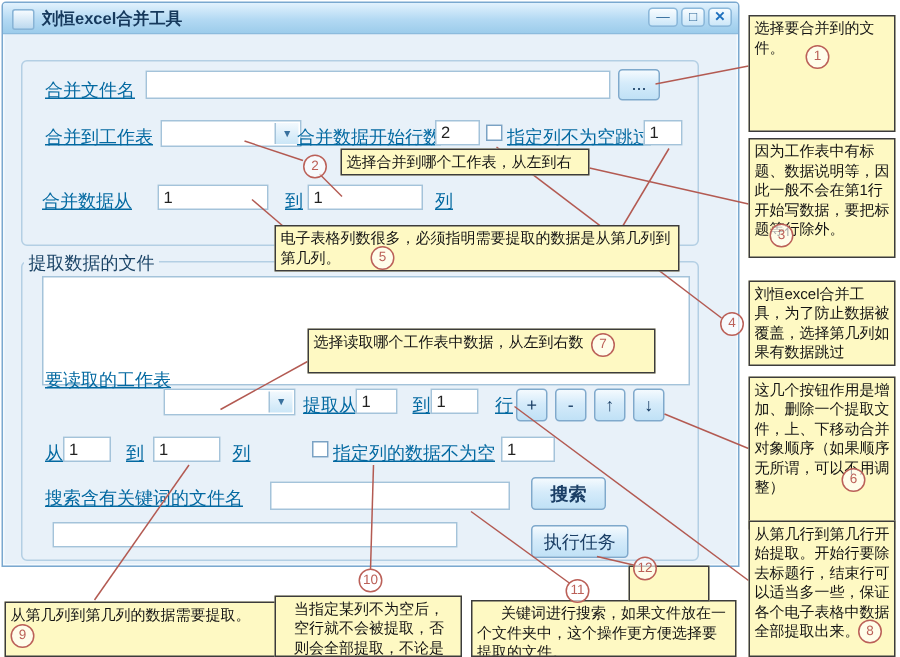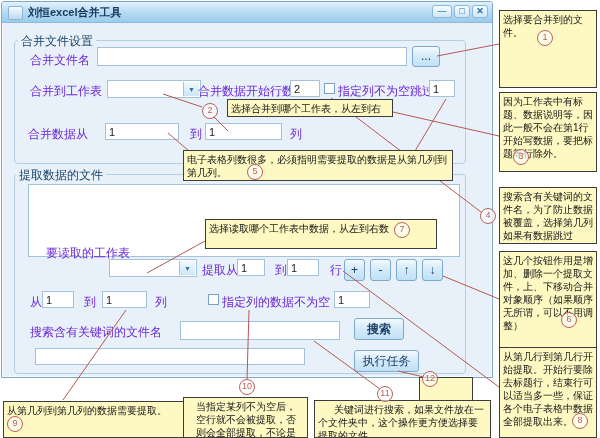--- a/index.html
+++ b/index.html
@@ -37,21 +37,21 @@
     color:#2a6496;font-size:9px;line-height:11px;text-align:center;
   }
   .winbtn.close{color:#1d6fbd;font-weight:bold;}
 
   .grouplabel{
     position:absolute;font-size:12px;color:#1b4467;background:#e8f1f9;
     padding:0 3px;white-space:nowrap;z-index:2;
   }
   .groupbox{position:absolute;border:1px solid #b3cfe4;border-radius:4px;}
 
-  .lbl{position:absolute;font-size:12px;color:#6d28d9;white-space:nowrap;}
+  .lbl{position:absolute;font-size:12px;color:#0369a1;white-space:nowrap;text-decoration:underline;}
   .input{
     position:absolute;background:#fff;border:1px solid #a4c3da;
     font-size:11px;padding:1px 3px;color:#222;box-sizing:border-box;
     font-family:"Liberation Sans", sans-serif;
   }
   .combo{position:absolute;background:#fff;border:1px solid #a4c3da;box-sizing:border-box;}
   .combo .arrow{
     position:absolute;right:1px;top:1px;bottom:1px;width:15px;
     background:linear-gradient(#f2f9fe,#cbe6f7);
     border-left:1px solid #a4c3da;color:#39719e;
@@ -95,21 +95,20 @@
 
     <div class="titlebar">
       <span class="app-icon"></span>
       <span class="title">刘恒excel合并工具</span>
       <span class="winbtn" style="left:430px;width:20px;">—</span>
       <span class="winbtn" style="left:452px;width:16px;">□</span>
       <span class="winbtn close" style="left:470px;width:16px;">✕</span>
     </div>
 
     <div class="groupbox" style="left:12px;top:38px;width:450px;height:122px;"></div>
-    <span class="grouplabel" style="left:16px;top:31px;">合并文件设置</span>
 
     <span class="lbl" style="left:28px;top:50px;">合并文件名</span>
     <input class="input" style="left: 95px; top: 45px; width: 310px; height: 19px;" value="">
     <span class="btn" style="left:410px;top:44px;width:28px;height:21px;line-height:19px;">...</span>
 
     <span class="lbl" style="left:28px;top:81px;">合并到工作表</span>
     <span class="combo" style="left:105px;top:78px;width:94px;height:18px;">
       <span class="arrow">▼</span>
     </span>
     <span class="lbl" style="left:196px;top:81px;">合并数据开始行数</span>
@@ -122,21 +121,21 @@
     <input class="input" style="left: 103px; top: 121px; width: 74px; height: 17px;" value="1">
     <span class="lbl" style="left:188px;top:124px;">到</span>
     <input class="input" style="left: 203px; top: 121px; width: 77px; height: 17px;" value="1">
     <span class="lbl" style="left:288px;top:124px;">列</span>
 
     <div class="groupbox" style="left:12px;top:172px;width:450px;height:198px;"></div>
     <span class="grouplabel" style="left:14px;top:165px;">提取数据的文件</span>
 
     <div class="listbox"></div>
 
-    <span class="lbl" style="left:28px;top:243px;margin-left:16px;">要读取的工作表</span>
+    <span class="lbl" style="left:28px;top:243px;">要读取的工作表</span>
     <span class="combo" style="left:107px;top:257px;width:88px;height:18px;">
       <span class="arrow">▼</span>
     </span>
     <span class="lbl" style="left:200px;top:260px;">提取从</span>
     <input class="input" style="left: 235px; top: 257px; width: 28px; height: 17px;" value="1">
     <span class="lbl" style="left:273px;top:260px;">到</span>
     <input class="input" style="left: 285px; top: 257px; width: 32px; height: 17px;" value="1">
     <span class="lbl" style="left:328px;top:260px;">行</span>
 
     <span class="btn" style="left:342px;top:257px;width:21px;height:22px;line-height:20px;">+</span>
@@ -176,21 +175,21 @@
       <line x1="126" y1="310" x2="63" y2="400"></line>
       <line x1="249" y1="310" x2="247" y2="380"></line>
       <line x1="314" y1="341" x2="380" y2="389"></line>
       <line x1="398" y1="371" x2="428" y2="378"></line>
     </g>
   </svg>
 
   <div class="note" style="left:499px;top:10px;width:98px;height:78px;">选择要合并到的文件。</div>
   <div class="note" style="left:227px;top:99px;width:166px;height:18px;">选择合并到哪个工作表，从左到右数</div>
   <div class="note" style="left:499px;top:92px;width:98px;height:80px;">因为工作表中有标题、数据说明等，因此一般不会在第1行开始写数据，要把标题等行除外。</div>
-  <div class="note" style="left:499px;top:187px;width:98px;height:57px;">搜索含有关键词的文件名，为了防止数据被覆盖，选择第几列如果有数据跳过</div>
+  <div class="note" style="left:499px;top:187px;width:98px;height:57px;">刘恒excel合并工具，为了防止数据被覆盖，选择第几列如果有数据跳过</div>
   <div class="note" style="left:183px;top:150px;width:270px;height:31px;">电子表格列数很多，必须指明需要提取的数据是从第几列到第几列。</div>
   <div class="note" style="left:499px;top:251px;width:98px;height:102px;">这几个按钮作用是增加、删除一个提取文件，上、下移动合并对象顺序（如果顺序无所谓，可以不用调整）</div>
   <div class="note" style="left:205px;top:219px;width:232px;height:30px;">选择读取哪个工作表中数据，从左到右数</div>
   <div class="note" style="left:499px;top:347px;width:98px;height:91px;">从第几行到第几行开始提取。开始行要除去标题行，结束行可以适当多一些，保证各个电子表格中数据全部提取出来。</div>
   <div class="note" style="left:3px;top:401px;width:182px;height:37px;">从第几列到第几列的数据需要提取。</div>
   <div class="note" style="left:183px;top:397px;width:125px;height:41px;padding-left:12px;">当指定某列不为空后，空行就不会被提取，否则会全部提取，不论是否为空</div>
   <div class="note indent" style="left:314px;top:400px;width:177px;height:38px;">关键词进行搜索，如果文件放在一个文件夹中，这个操作更方便选择要提取的文件。</div>
   <div class="note" style="left:419px;top:377px;width:54px;height:24px;"></div>
 
   <span class="circ" style="left:537px;top:30px;">1</span>

